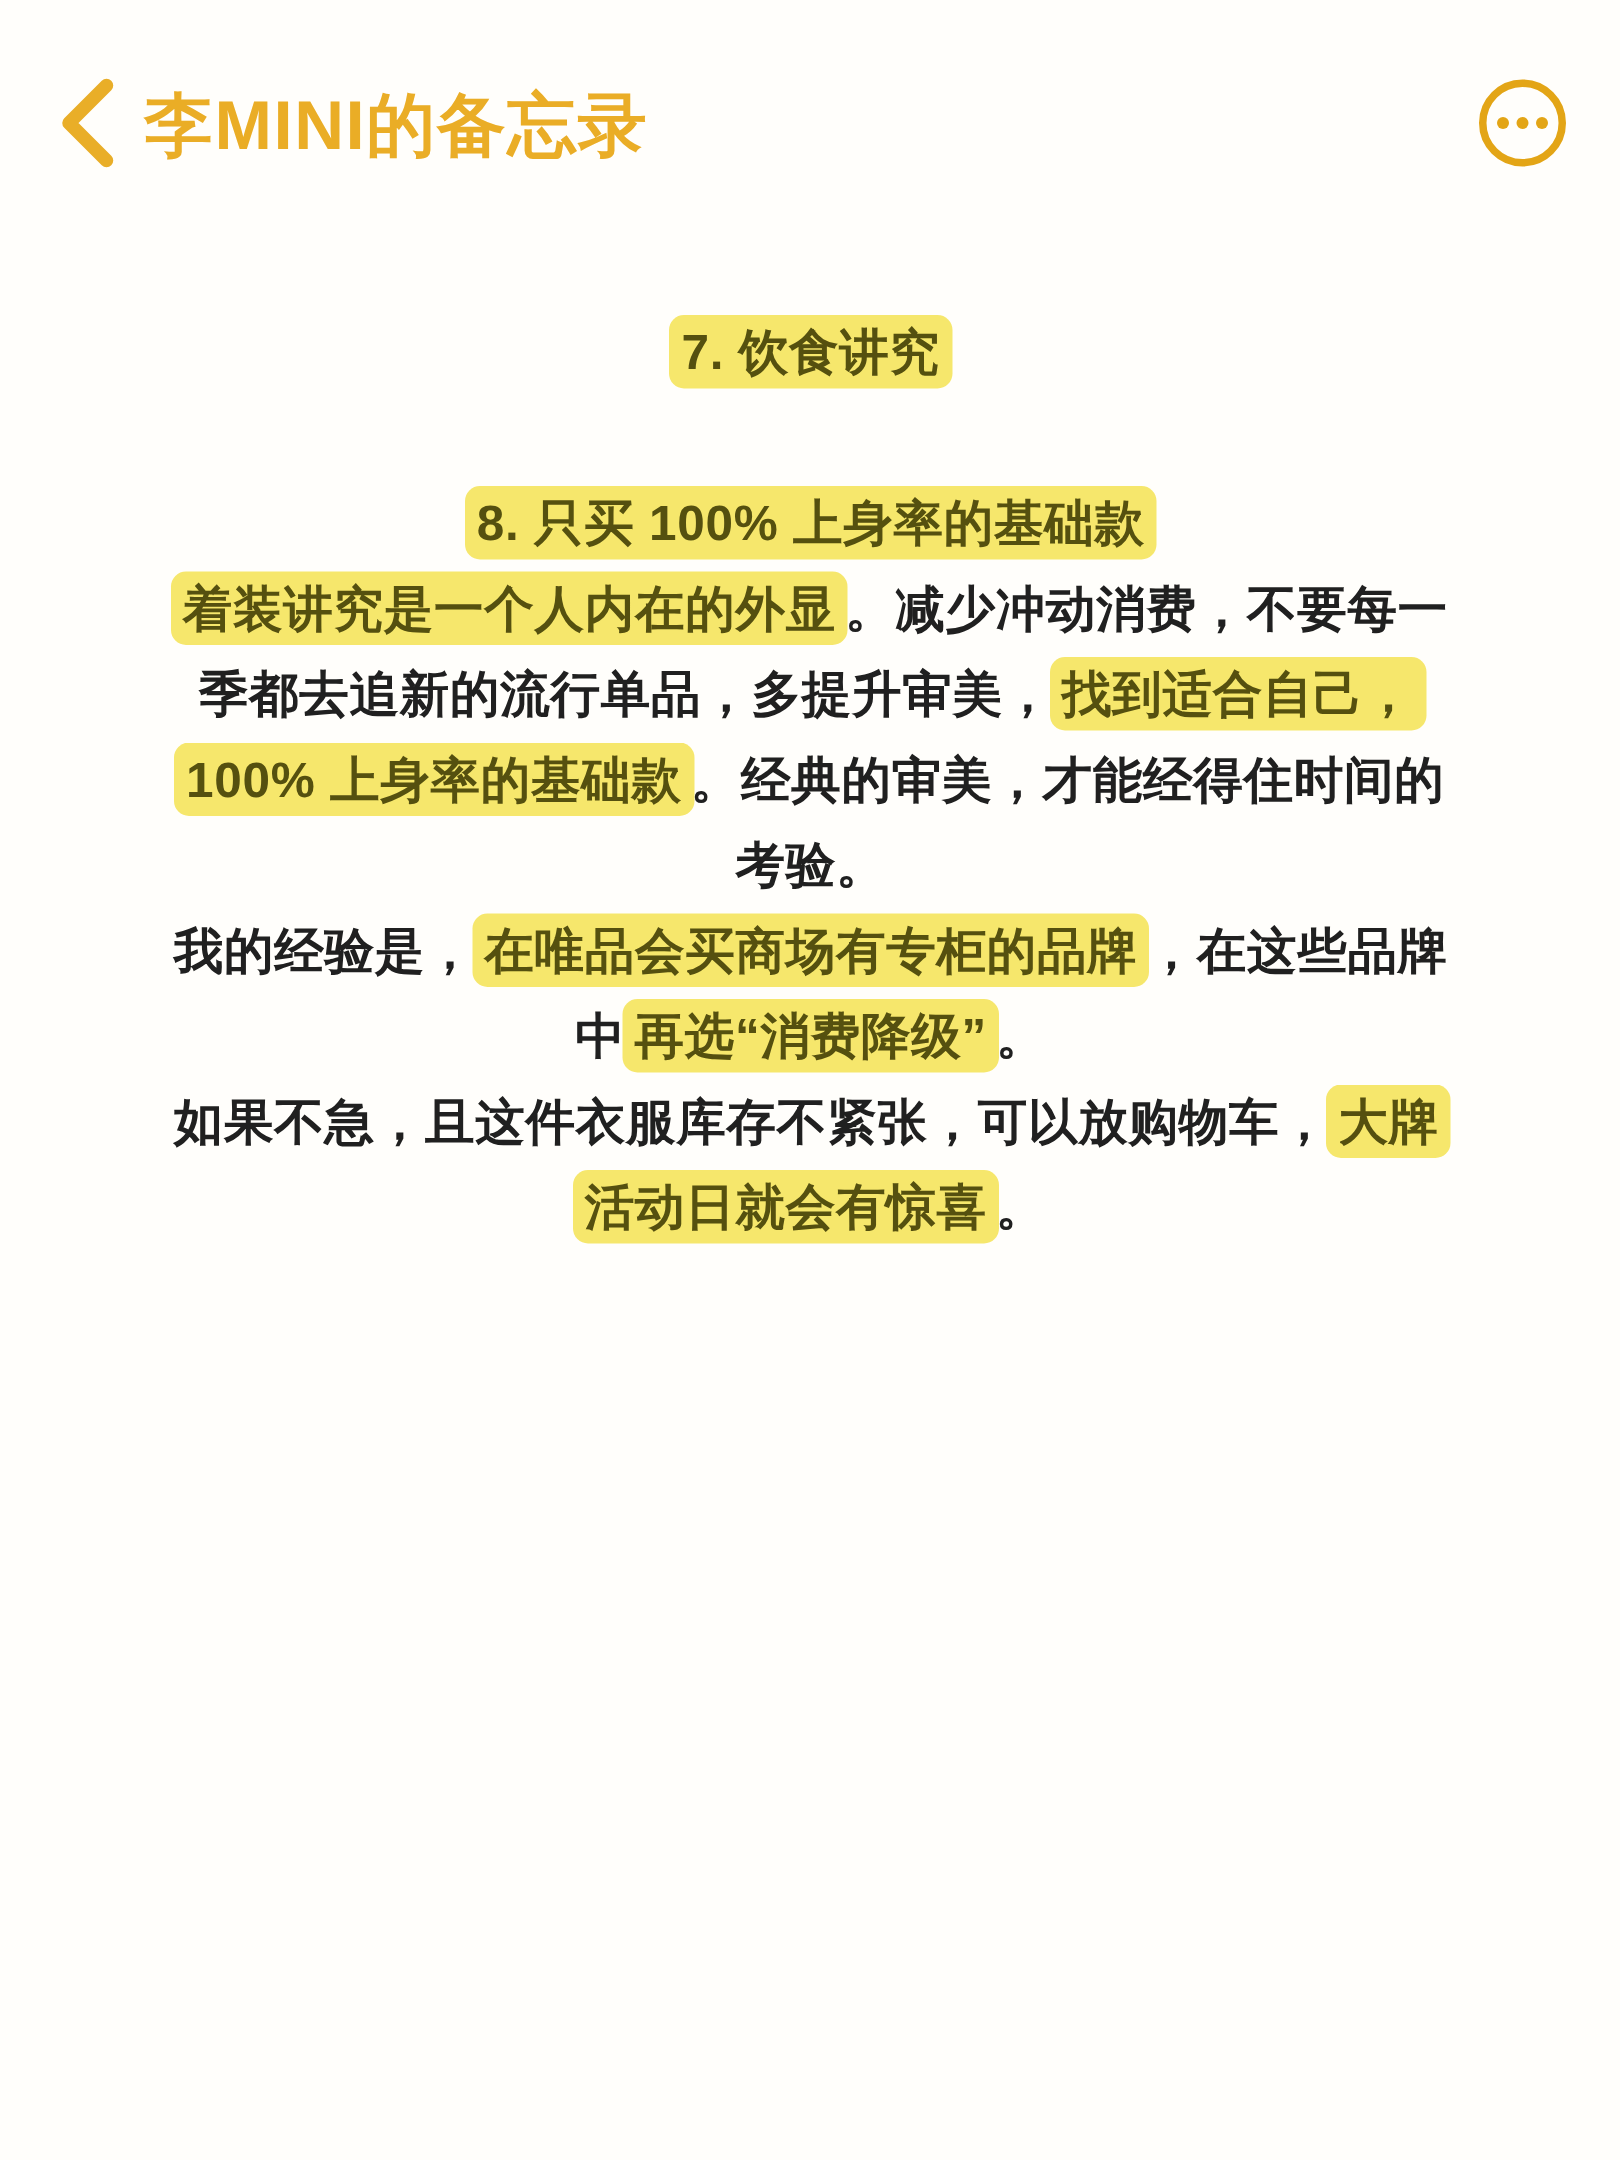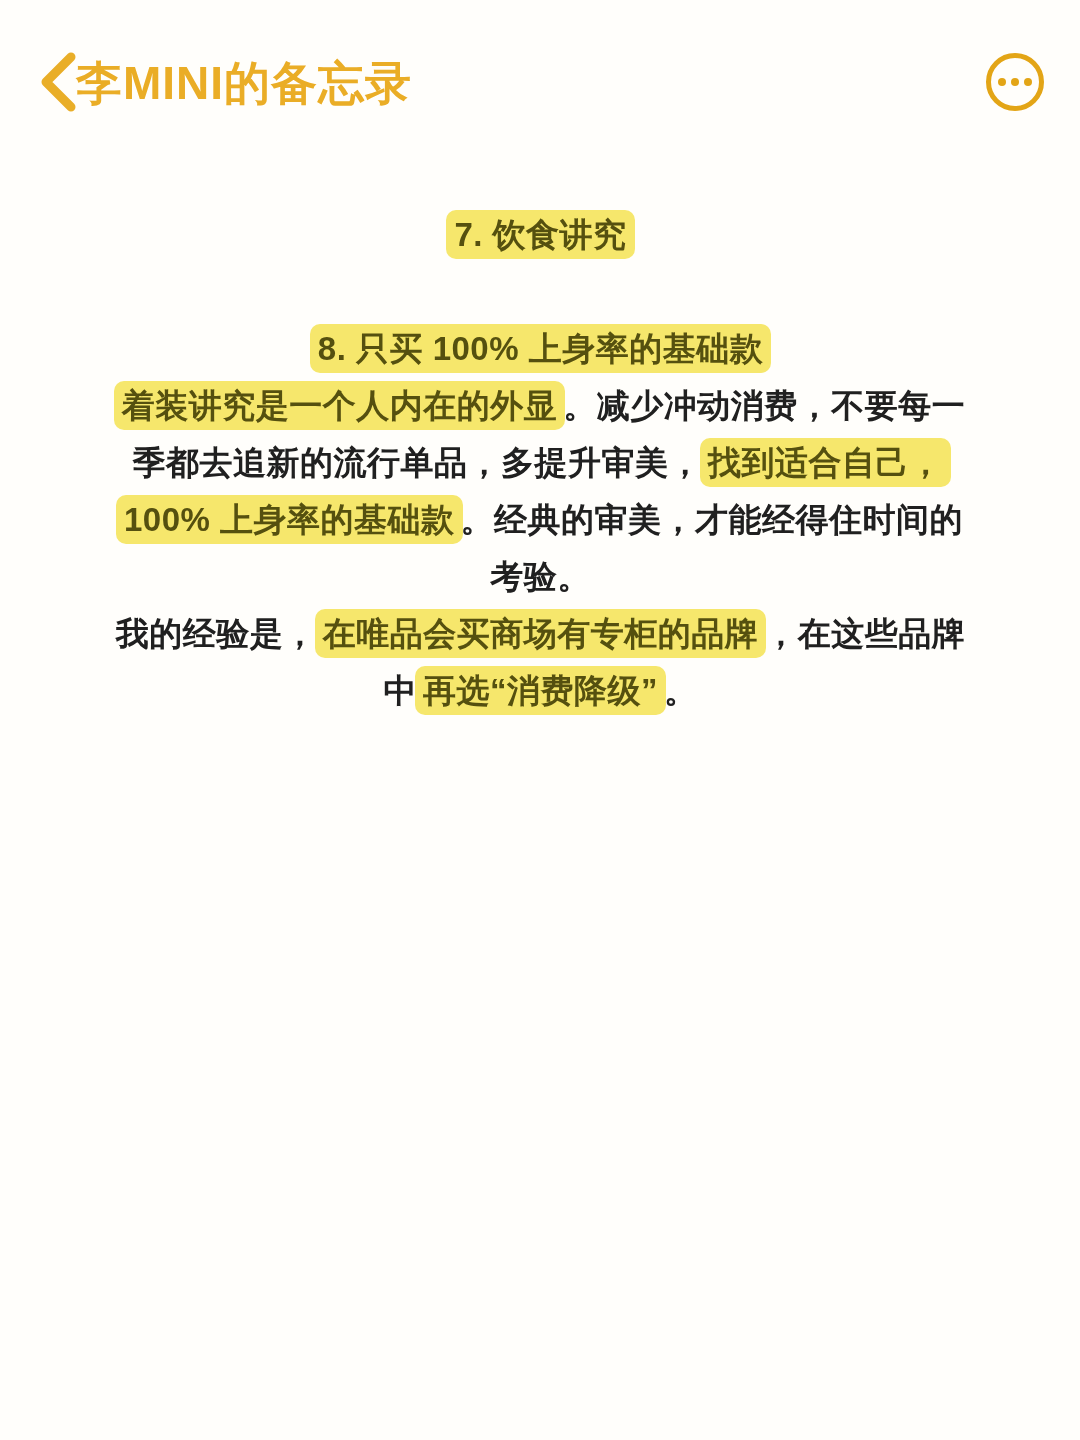--- a/index.html
+++ b/index.html
@@ -17,20 +17,21 @@
   .navbar {
     display: flex;
     align-items: center;
     justify-content: space-between;
     padding: 50px 36px 0 40px;
     height: 64px;
   }
   .nav-left {
     display: flex;
     align-items: center;
+    gap: 20px;
     cursor: pointer;
   }
   .chevron-svg {
     display: block;
   }
   .nav-title {
     font-size: 46px;
     font-weight: bold;
     color: #EAAD26;
     letter-spacing: 1px;
@@ -109,16 +110,17 @@
   </header>
 
   <main class="note" id="note-content">
       <section>
         <h2><mark>7. 饮食讲究</mark></h2>
       </section>
       <section>
         <h2><mark>8. 只买 100% 上身率的基础款</mark></h2>
         <p><mark>着装讲究是一个人内在的外显</mark>。减少冲动消费，不要每一季都去追新的流行单品，多提升审美，<mark>找到适合自己，100% 上身率的基础款</mark>。经典的审美，才能经得住时间的考验。</p>
         <p>我的经验是，<mark>在唯品会买商场有专柜的品牌</mark>，在这些品牌中<mark>再选“消费降级”</mark>。</p>
+        <p>如果不急，且这件衣服库存不紧张，可以放购物车，<mark>大牌活动日就会有惊喜</mark>。</p>
       </section>
     </main>
 
 </div>
 
 </body></html>

